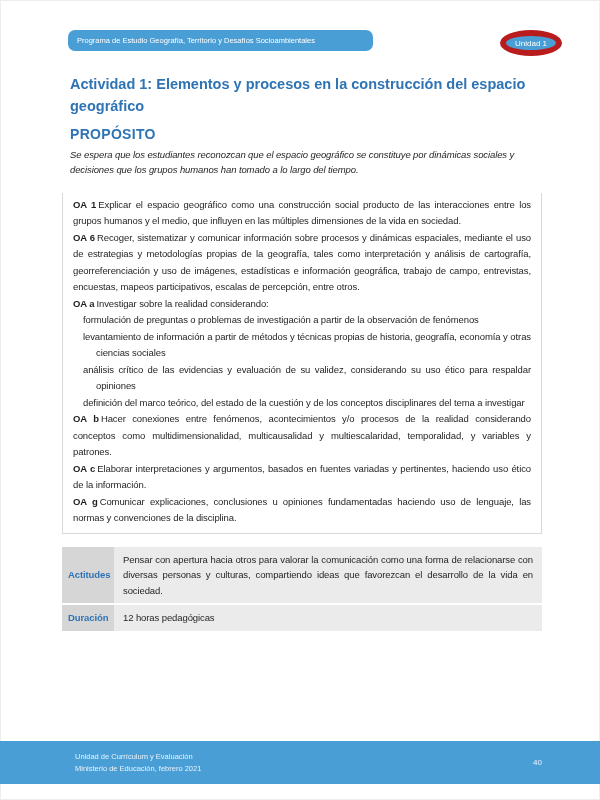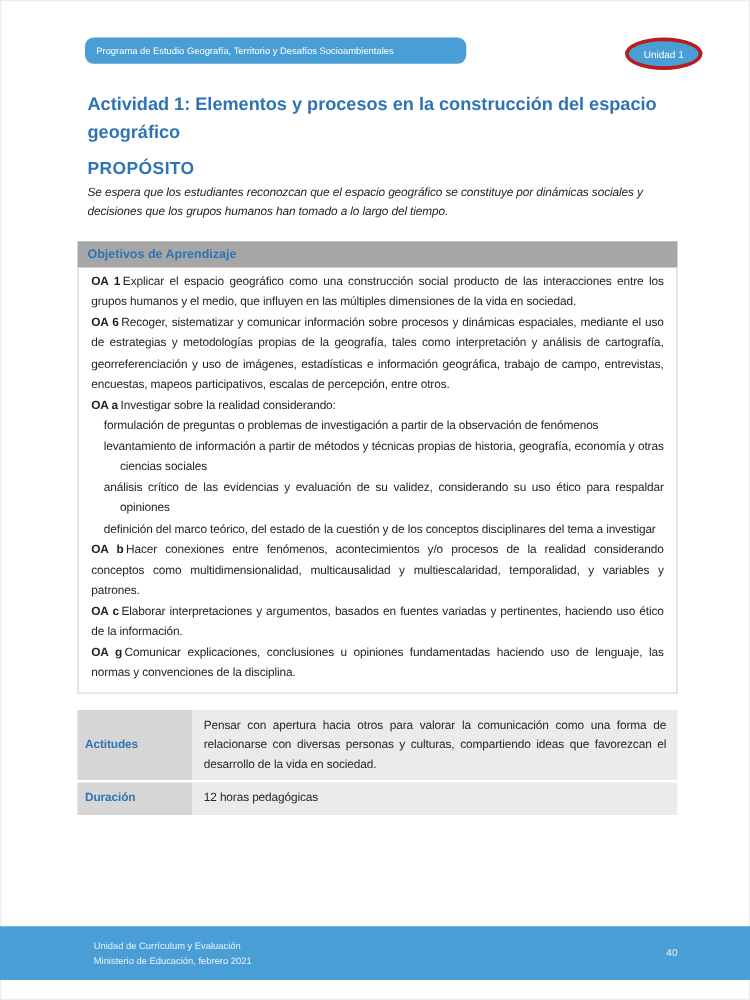--- a/index.html
+++ b/index.html
@@ -22,21 +22,21 @@
   .header-row{
     margin:30px 38px 0 68px;display:flex;justify-content:space-between;align-items:flex-start;
   }
   .program-box{
     background:var(--header-blue);color:#fff;border-radius:7px;
     padding:5px 9px;font-size:7.5px;line-height:1.5;width:305px;
   }
   .unit-badge{
     background:var(--header-blue);color:#fff;border-radius:50%;
     width:62px;height:26px;display:flex;align-items:center;justify-content:center;
-    font-size:8px;border:3px solid #b91c1c;flex:0 0 auto;
+    font-size:8px;border:6px solid #b91c1c;flex:0 0 auto;
   }
   .page-title{
     margin:18px 0 0 70px;width:512px;font-size:14.5px;font-weight:bold;
     color:var(--heading-blue);line-height:1.5;
   }
   .proposito-heading{
     margin:8px 0 0 70px;font-size:14px;font-weight:bold;color:var(--heading-blue);
     letter-spacing:.3px;
   }
   .proposito-text{
@@ -53,21 +53,21 @@
     padding:4px 10px 6px 10px;font-size:9.5px;letter-spacing:-0.1px;
     line-height:16.5px;color:#1f1f1f;text-align:justify;
   }
   .oa-item{margin:0;}
   .oa-code{font-weight:bold;margin-right:2px;}
   .oa-sub{margin:0;padding-left:23px;text-indent:-13px;}
   .info-table{margin:13px 0 0 62px;width:480px;font-size:9.5px;letter-spacing:-0.1px;}
   .info-row{display:flex;}
   .info-row + .info-row{margin-top:2px;}
   .info-label{
-    width:92px;flex:0 0 auto;background:var(--label-gray);color:var(--heading-blue);
+    width:52px;flex:0 0 auto;background:var(--label-gray);color:var(--heading-blue);
     font-weight:bold;padding:4px 6px;display:flex;align-items:center;font-size:9.5px;text-align:center;
   }
   .info-value{
     flex:1;background:var(--row-gray);padding:5px 9px;line-height:15.5px;
     text-align:justify;color:var(--body-text);
   }
   .footer-bar{
     position:absolute;top:741px;left:0;width:600px;height:43px;
     background:var(--header-blue);display:flex;align-items:center;
   }
@@ -83,21 +83,20 @@
   </div>
   <div class="unit-badge">Unidad 1</div>
 </div>
 
 <h1 class="page-title">Actividad 1: Elementos y procesos en la construcción del espacio geográfico</h1>
 
 <div class="proposito-heading">PROPÓSITO</div>
 <p class="proposito-text">Se espera que los estudiantes reconozcan que el espacio geográfico se constituye por dinámicas sociales y decisiones que los grupos humanos han tomado a lo largo del tiempo.</p>
 
 <div class="oa-section">
-  <div class="oa-band">Objetivos de Aprendizaje</div>
   <div class="oa-box">
     <p class="oa-item"><span class="oa-code">OA 1</span><span>Explicar el espacio geográfico como una construcción social producto de las interacciones entre los grupos humanos y el medio, que influyen en las múltiples dimensiones de la vida en sociedad.</span></p>
     <p class="oa-item"><span class="oa-code">OA 6</span><span>Recoger, sistematizar y comunicar información sobre procesos y dinámicas espaciales, mediante el uso de estrategias y metodologías propias de la geografía, tales como interpretación y análisis de cartografía, georreferenciación y uso de imágenes, estadísticas e información geográfica, trabajo de campo, entrevistas, encuestas, mapeos participativos, escalas de percepción, entre otros.</span></p>
     <p class="oa-item"><span class="oa-code">OA a</span><span>Investigar sobre la realidad considerando:</span></p>
     <p class="oa-sub">formulación de preguntas o problemas de investigación a partir de la observación de fenómenos</p>
     <p class="oa-sub">levantamiento de información a partir de métodos y técnicas propias de historia, geografía, economía y otras ciencias sociales</p>
     <p class="oa-sub">análisis crítico de las evidencias y evaluación de su validez, considerando su uso ético para respaldar opiniones</p>
     <p class="oa-sub">definición del marco teórico, del estado de la cuestión y de los conceptos disciplinares del tema a investigar</p>
     <p class="oa-item"><span class="oa-code">OA b</span><span>Hacer conexiones entre fenómenos, acontecimientos y/o procesos de la realidad considerando conceptos como multidimensionalidad, multicausalidad y multiescalaridad, temporalidad, y variables y patrones.</span></p>
     <p class="oa-item"><span class="oa-code">OA c</span><span>Elaborar interpretaciones y argumentos, basados en fuentes variadas y pertinentes, haciendo uso ético de la información.</span></p>

